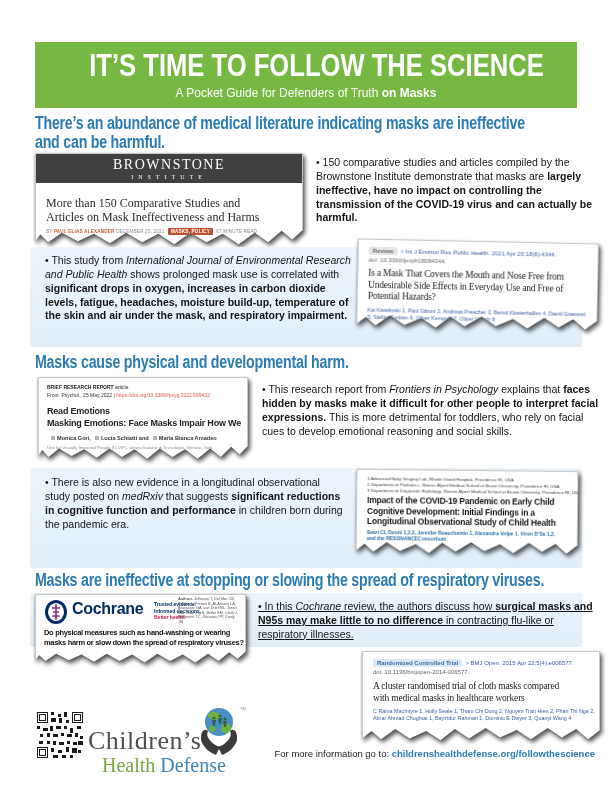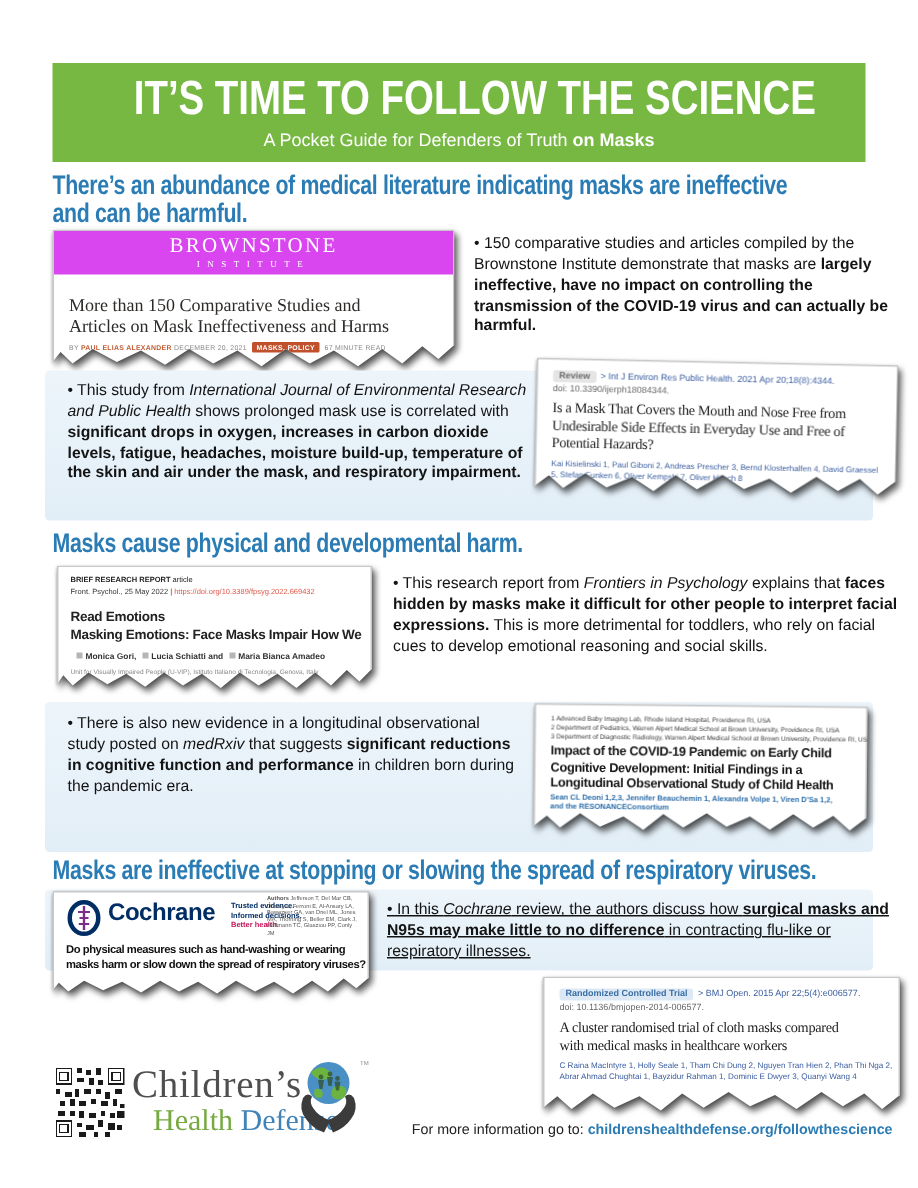--- a/index.html
+++ b/index.html
@@ -26,21 +26,21 @@
   
   .band{position:absolute;left:30px;width:552px;background:linear-gradient(#edf5fb,#e2eef7);border-radius:3px;}
 
   
   .tornwrap{position:absolute;filter:drop-shadow(2px 3px 2px rgba(0,0,0,0.55)) drop-shadow(0 1px 1px rgba(0,0,0,0.35));}
   .torn{background:#fff;border:1px solid #c8c8c8;box-sizing:border-box;}
   .torn-a{clip-path:polygon(0 0,100% 0,100% 80%,96% 90%,92% 81%,87% 93%,82% 83%,76% 95%,70% 84%,64% 93%,58% 83%,52% 95%,46% 84%,40% 93%,34% 83%,28% 94%,22% 84%,16% 92%,10% 83%,5% 93%,2% 85%,0 92%);}
   .torn-b{clip-path:polygon(0 0,100% 0,100% 84%,95% 94%,90% 83%,84% 92%,78% 82%,71% 94%,65% 84%,58% 92%,52% 82%,45% 93%,39% 83%,33% 95%,27% 85%,20% 93%,14% 83%,8% 94%,4% 85%,0 93%);}
 
   
-  .bs-head{background:#d946ef;color:#fff;text-align:center;padding:3px 0 3px;font-family:"Liberation Serif",serif;}
+  .bs-head{background:#404040;color:#fff;text-align:center;padding:3px 0 3px;font-family:"Liberation Serif",serif;}
   .bs-m1{font-size:14px;letter-spacing:1.5px;}
   .bs-m2{font-size:6px;letter-spacing:5px;margin-top:1px;}
   .bs-title{font-family:"Liberation Serif",serif;font-size:12px;line-height:14px;color:#2d2a28;padding:13px 10px 3px;}
   .bs-byline{font-size:4.6px;color:#8a8a8a;padding:1px 10px 0;letter-spacing:0.2px;}
   .bs-byline .auth{color:#bf5b33;font-weight:700;}
   .bs-badge{display:inline-block;background:#c1502c;color:#fff;font-weight:700;padding:1px 3px;border-radius:1px;margin:0 2px;}
 
   
   .pm-top{font-size:6px;padding:7px 10px 0;}
   .pm-badge{display:inline-block;background:#e5e5e5;color:#6a6a6a;font-weight:700;padding:1px 4px;border-radius:2px;margin-right:3px;}
@@ -76,21 +76,21 @@
 
   
   .bmj-badge{display:inline-block;background:#dce9f5;color:#3a6ea5;font-weight:700;font-size:6px;padding:1px 4px;border-radius:2px;margin-right:3px;}
   .bmj-title{font-family:"Liberation Serif",serif;font-size:9.5px;letter-spacing:-0.2px;line-height:12px;color:#1c1c1c;padding:5px 10px 0;}
 
   .nowrap{white-space:nowrap;}
 
   
   .qr{position:absolute;left:37px;top:712px;}
   .chd-text{position:absolute;left:88px;top:708px;font-family:"Liberation Serif",serif;}
-  .chd-l1{font-size:26px;color:#4f4f4f;letter-spacing:0.5px;}
+  .chd-l1{font-size:26px;color:#4f4f4f;letter-spacing:0.5px;margin-top:18px;}
   .chd-l2{font-size:20px;margin-top:-2px;margin-left:14px;}
   .chd-health{color:#76a93f;}
   .chd-defense{color:#3f83b8;}
   .chd-globe{position:absolute;left:196px;top:704px;}
   .chd-tm{position:absolute;left:240px;top:706px;font-size:4px;color:#8a8a8a;}
   .info-line{position:absolute;right:17px;top:748px;font-size:9.5px;color:#222;}
   .info-line .link{font-weight:700;color:#2b7cb4;}
 </style>
 </head>
 <body>

